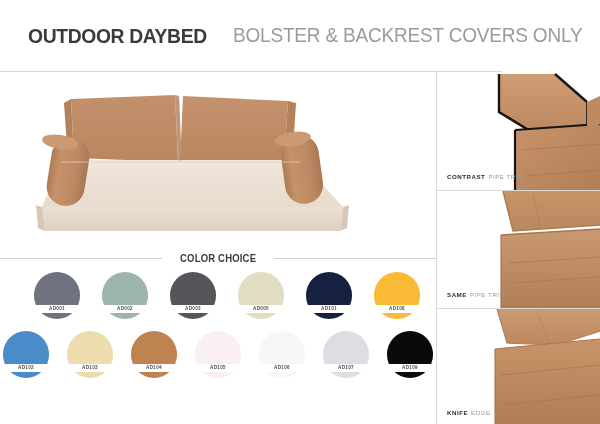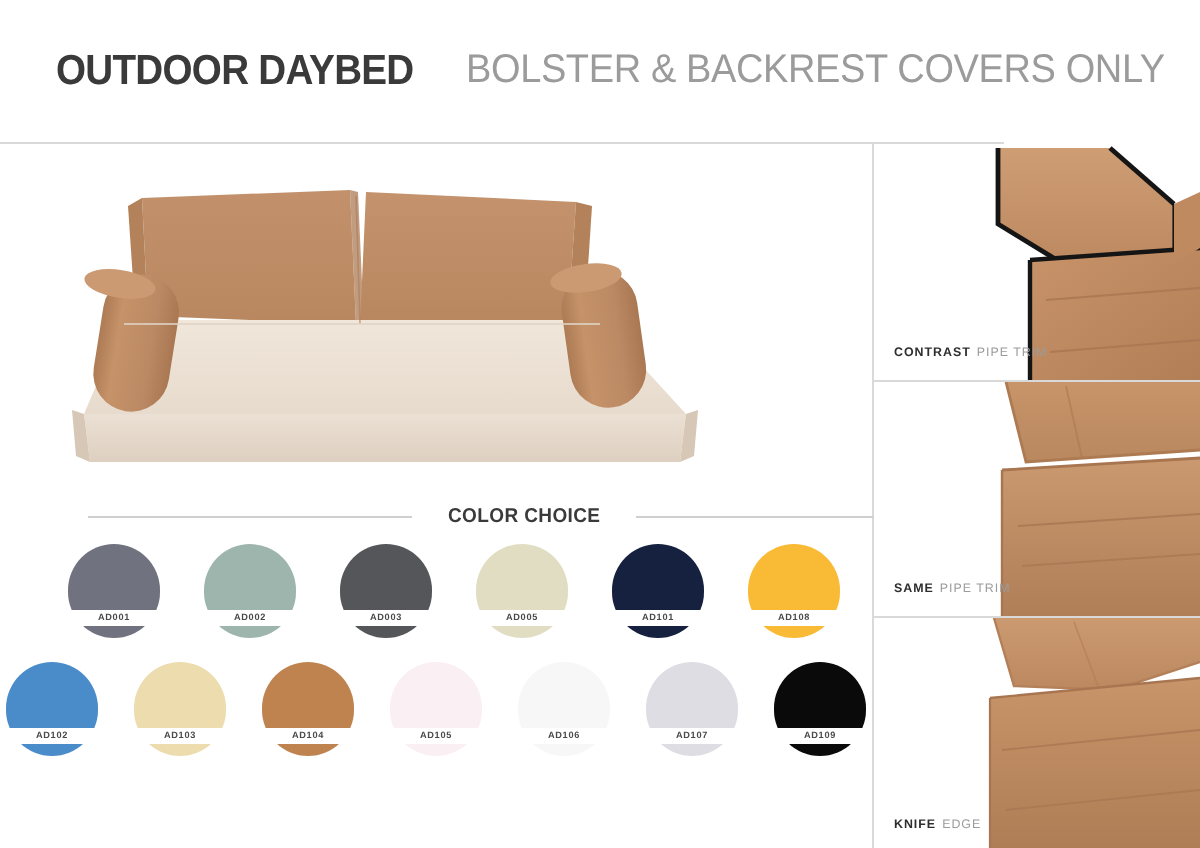--- a/index.html
+++ b/index.html
@@ -44,21 +44,21 @@
     border-right:1px solid #d9d9d9;
   }
   .hero{
     position:absolute;left:0;top:0;width:436px;height:170px;
   }
   .hero svg{display:block;width:100%;height:100%;}
 
   
   .cc-head{
     position:absolute;left:0;top:172px;width:436px;height:28px;
-    display:flex;align-items:center;gap:0;margin-left:44px;
+    display:flex;align-items:center;gap:0;
   }
   .cc-rule{flex:1;height:1px;background:#cfcfcf;}
   .cc-label{
     font-size:10px;font-weight:bold;color:#3a3a3a;
     letter-spacing:0.2px;
     padding:0 16px;white-space:nowrap;
     transform:scaleX(0.95);
   }
 
   

